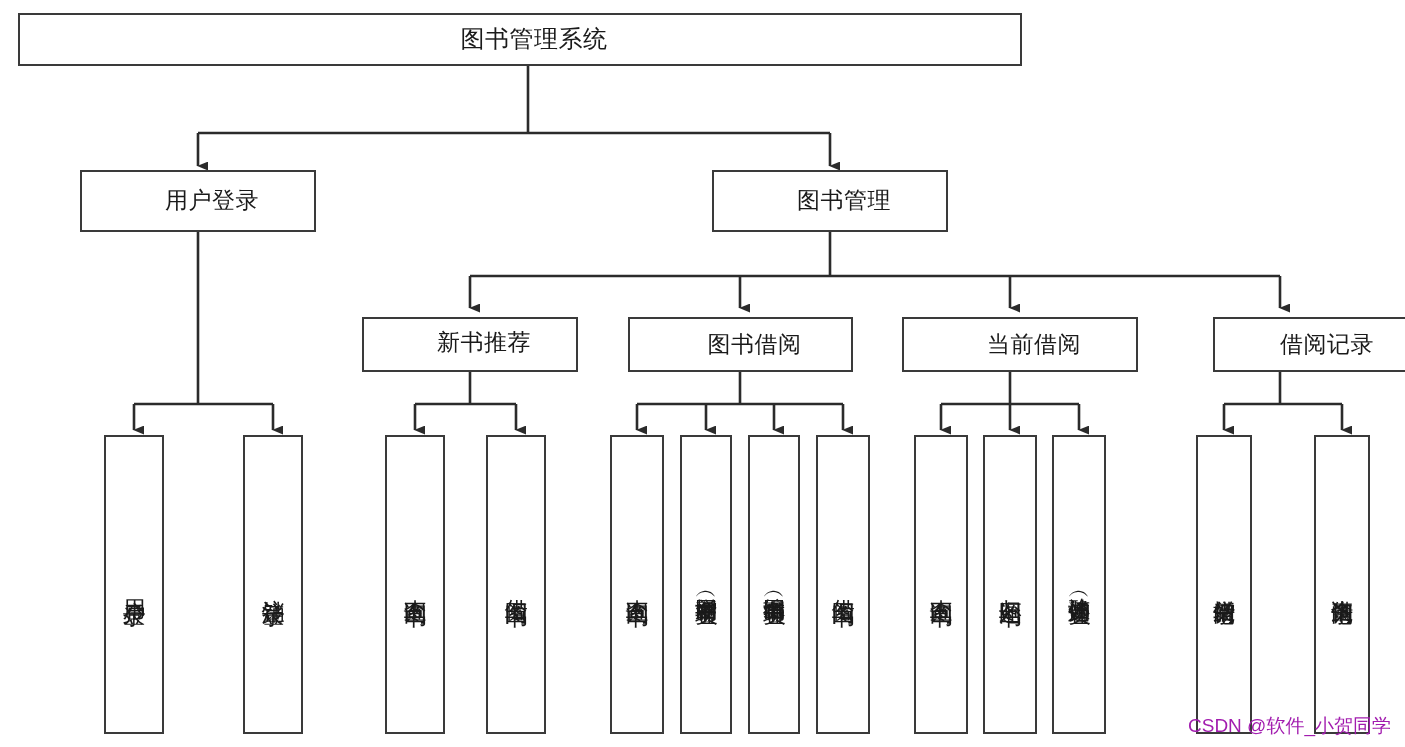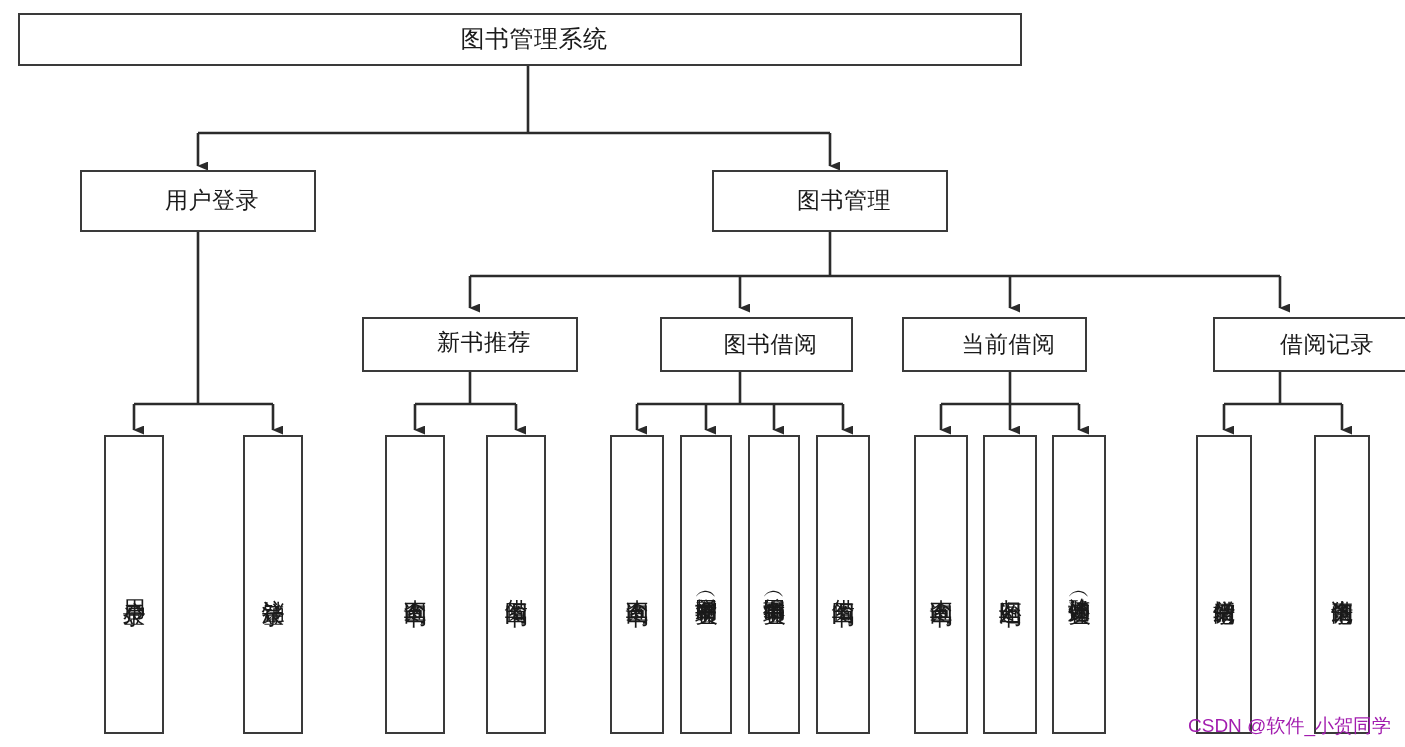--- a/index.html
+++ b/index.html
@@ -143,24 +143,24 @@
   <div class="node horiz" style="left:80px; top:170px; width:236px; height:62px;">
     <span class="node-label">用户登录</span>
   </div>
   <div class="node horiz" style="left:712px; top:170px; width:236px; height:62px;">
     <span class="node-label">图书管理</span>
   </div>
 
   <div class="node horiz" style="left:362px; top:317px; width:216px; height:55px;font-family:Liberation Mono, monospace;">
     <span class="node-label">新书推荐</span>
   </div>
-  <div class="node horiz" style="left:660px; top:317px; width:193px; height:55px;font-family:Liberation Serif, serif;">
+  <div class="node horiz" style="left:628px; top:317px; width:225px; height:55px;font-family:Liberation Serif, serif;">
     <span class="node-label">图书借阅</span>
   </div>
-  <div class="node horiz" style="left:902px; top:317px; width:185px; height:55px;">
+  <div class="node horiz" style="left:902px; top:317px; width:236px; height:55px;">
     <span class="node-label">当前借阅</span>
   </div>
   <div class="node horiz" style="left:1172px; top:317px; width:200px; height:55px;margin-left:41px;">
     <span class="node-label">借阅记录</span>
   </div>
 
   <div class="node vert" style="left:104px; top:435px; width:60px; height:299px;">
     <span class="node-label">用户登录</span>
   </div>
   <div class="node vert" style="left:243px; top:435px; width:60px; height:299px;">

